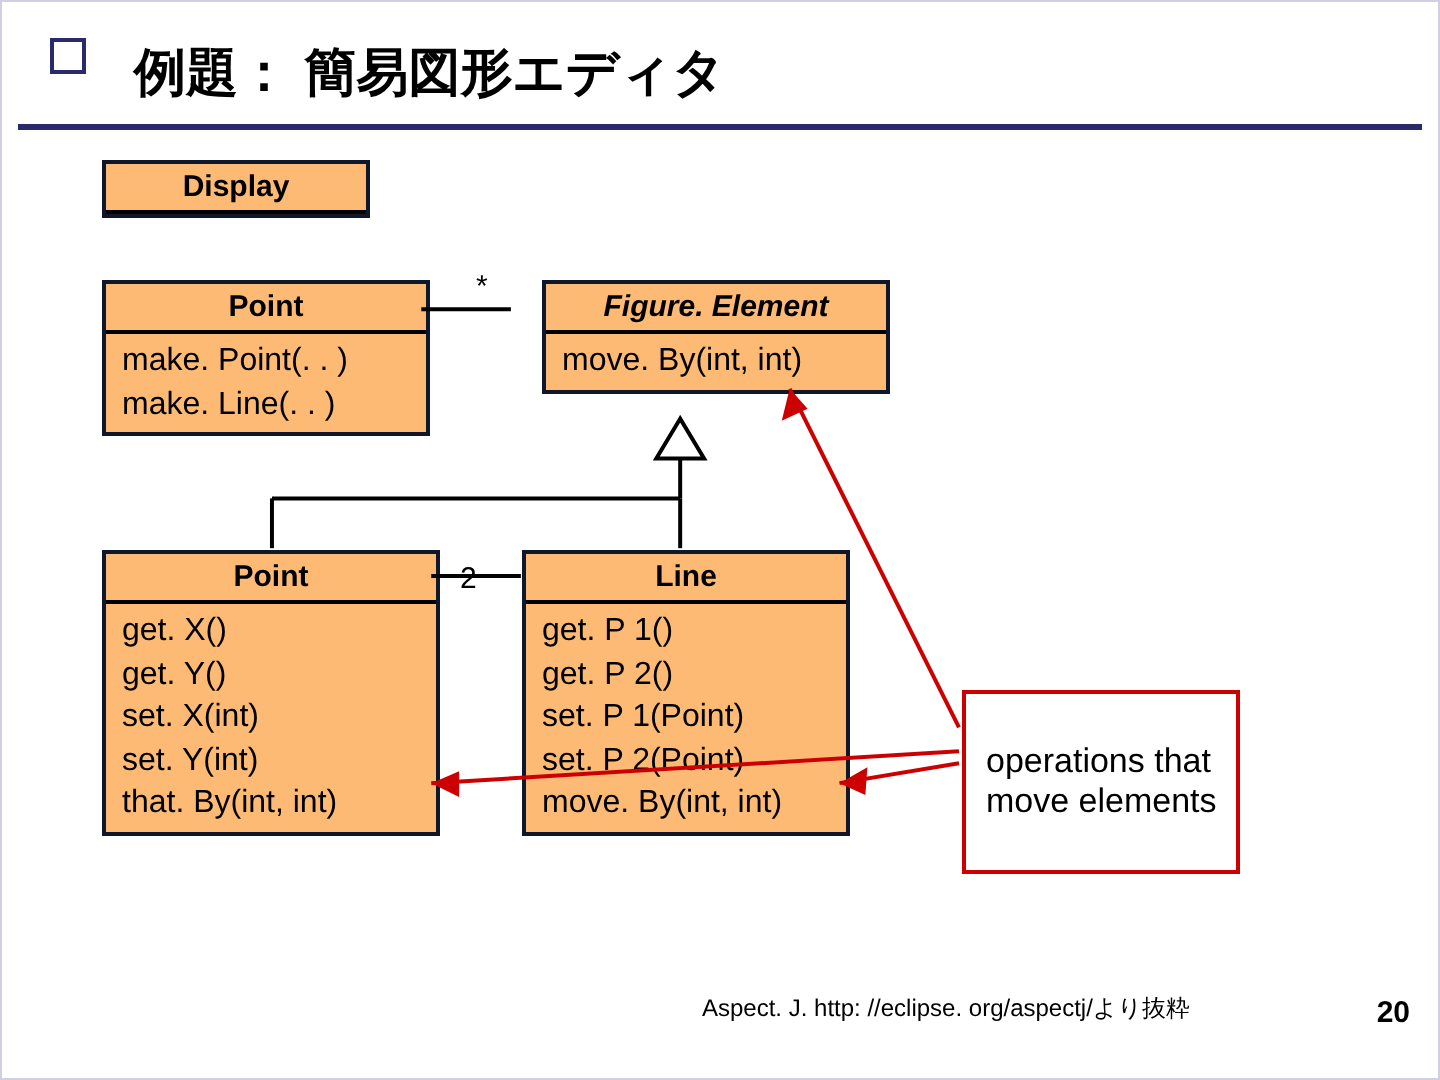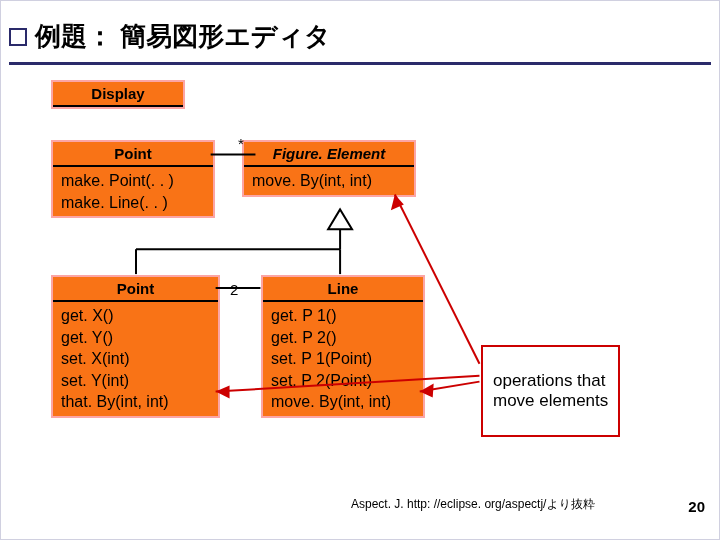--- a/index.html
+++ b/index.html
@@ -1,22 +1,22 @@
 <!DOCTYPE html>
 <html><head>
 <meta charset="utf-8">
 <style>
 html,body{margin:0;padding:0;font-family:"Meiryo","Hiragino Kaku Gothic Pro",Arial,sans-serif;font-size:14px;color:#000;background:#fff}
 .slide{position:relative;width:720px;height:540px;box-sizing:border-box;border:1px solid #d0d0e0;overflow:hidden}
-.title-row{display:flex;align-items:center;gap:8px;padding:18px 8px 8px}
+.title-row{display:flex;gap:24px;padding:18px 24px 8px}
 .title-row .bullet{width:14px;height:14px;border:2px solid #2a2a6a;background:#fff}
 .title{font-size:26px;font-weight:bold}
 .hr{border-top:3px solid #2a2a6a;margin:0 8px}
 .canvas{position:relative;width:100%;height:calc(100% - 80px)}
-.box{position:absolute;border:2px solid #fca5a5;background:#f97316}
+.box{position:absolute;border:2px solid #0f172a;background:#fdba74}
 .box .hd{text-align:center;font-weight:bold;border-bottom:2px solid #000;padding:3px 8px;font-size:15px}
 .box .hd.italic{font-style:italic}
 .box .bd{padding:3px 8px;font-size:16px;line-height:1.35;white-space:pre}
 .mult{position:absolute;font-size:15px}
 .note{position:absolute;border:2px solid #c00;font-size:17px;padding:24px 10px}
 .cite{position:absolute;font-size:12px}
 .pg{position:absolute;right:14px;bottom:8px;font-weight:bold;font-size:15px}
 svg.wire{position:absolute;left:0;top:0;width:100%;height:100%;pointer-events:none}
 </style>
 </head>
@@ -34,21 +34,21 @@
   <div class="box" style="left:50px;top:15px;width:130px">
     <div class="hd">Display</div>
   </div>
 
   <div class="box" style="left:50px;top:75px;width:160px">
     <div class="hd">Point</div>
     <div class="bd">make. Point(. . )
 make. Line(. . )</div>
   </div>
 
-  <div class="box" style="left:241px;top:75px;width:170px">
+  <div class="box" style="left:270px;top:75px;width:170px">
     <div class="hd italic">Figure. Element</div>
     <div class="bd">move. By(int, int)</div>
   </div>
 
   <div class="box" style="left:50px;top:210px;width:165px">
     <div class="hd">Point</div>
     <div class="bd">get. X()
 get. Y()
 set. X(int)
 set. Y(int)

